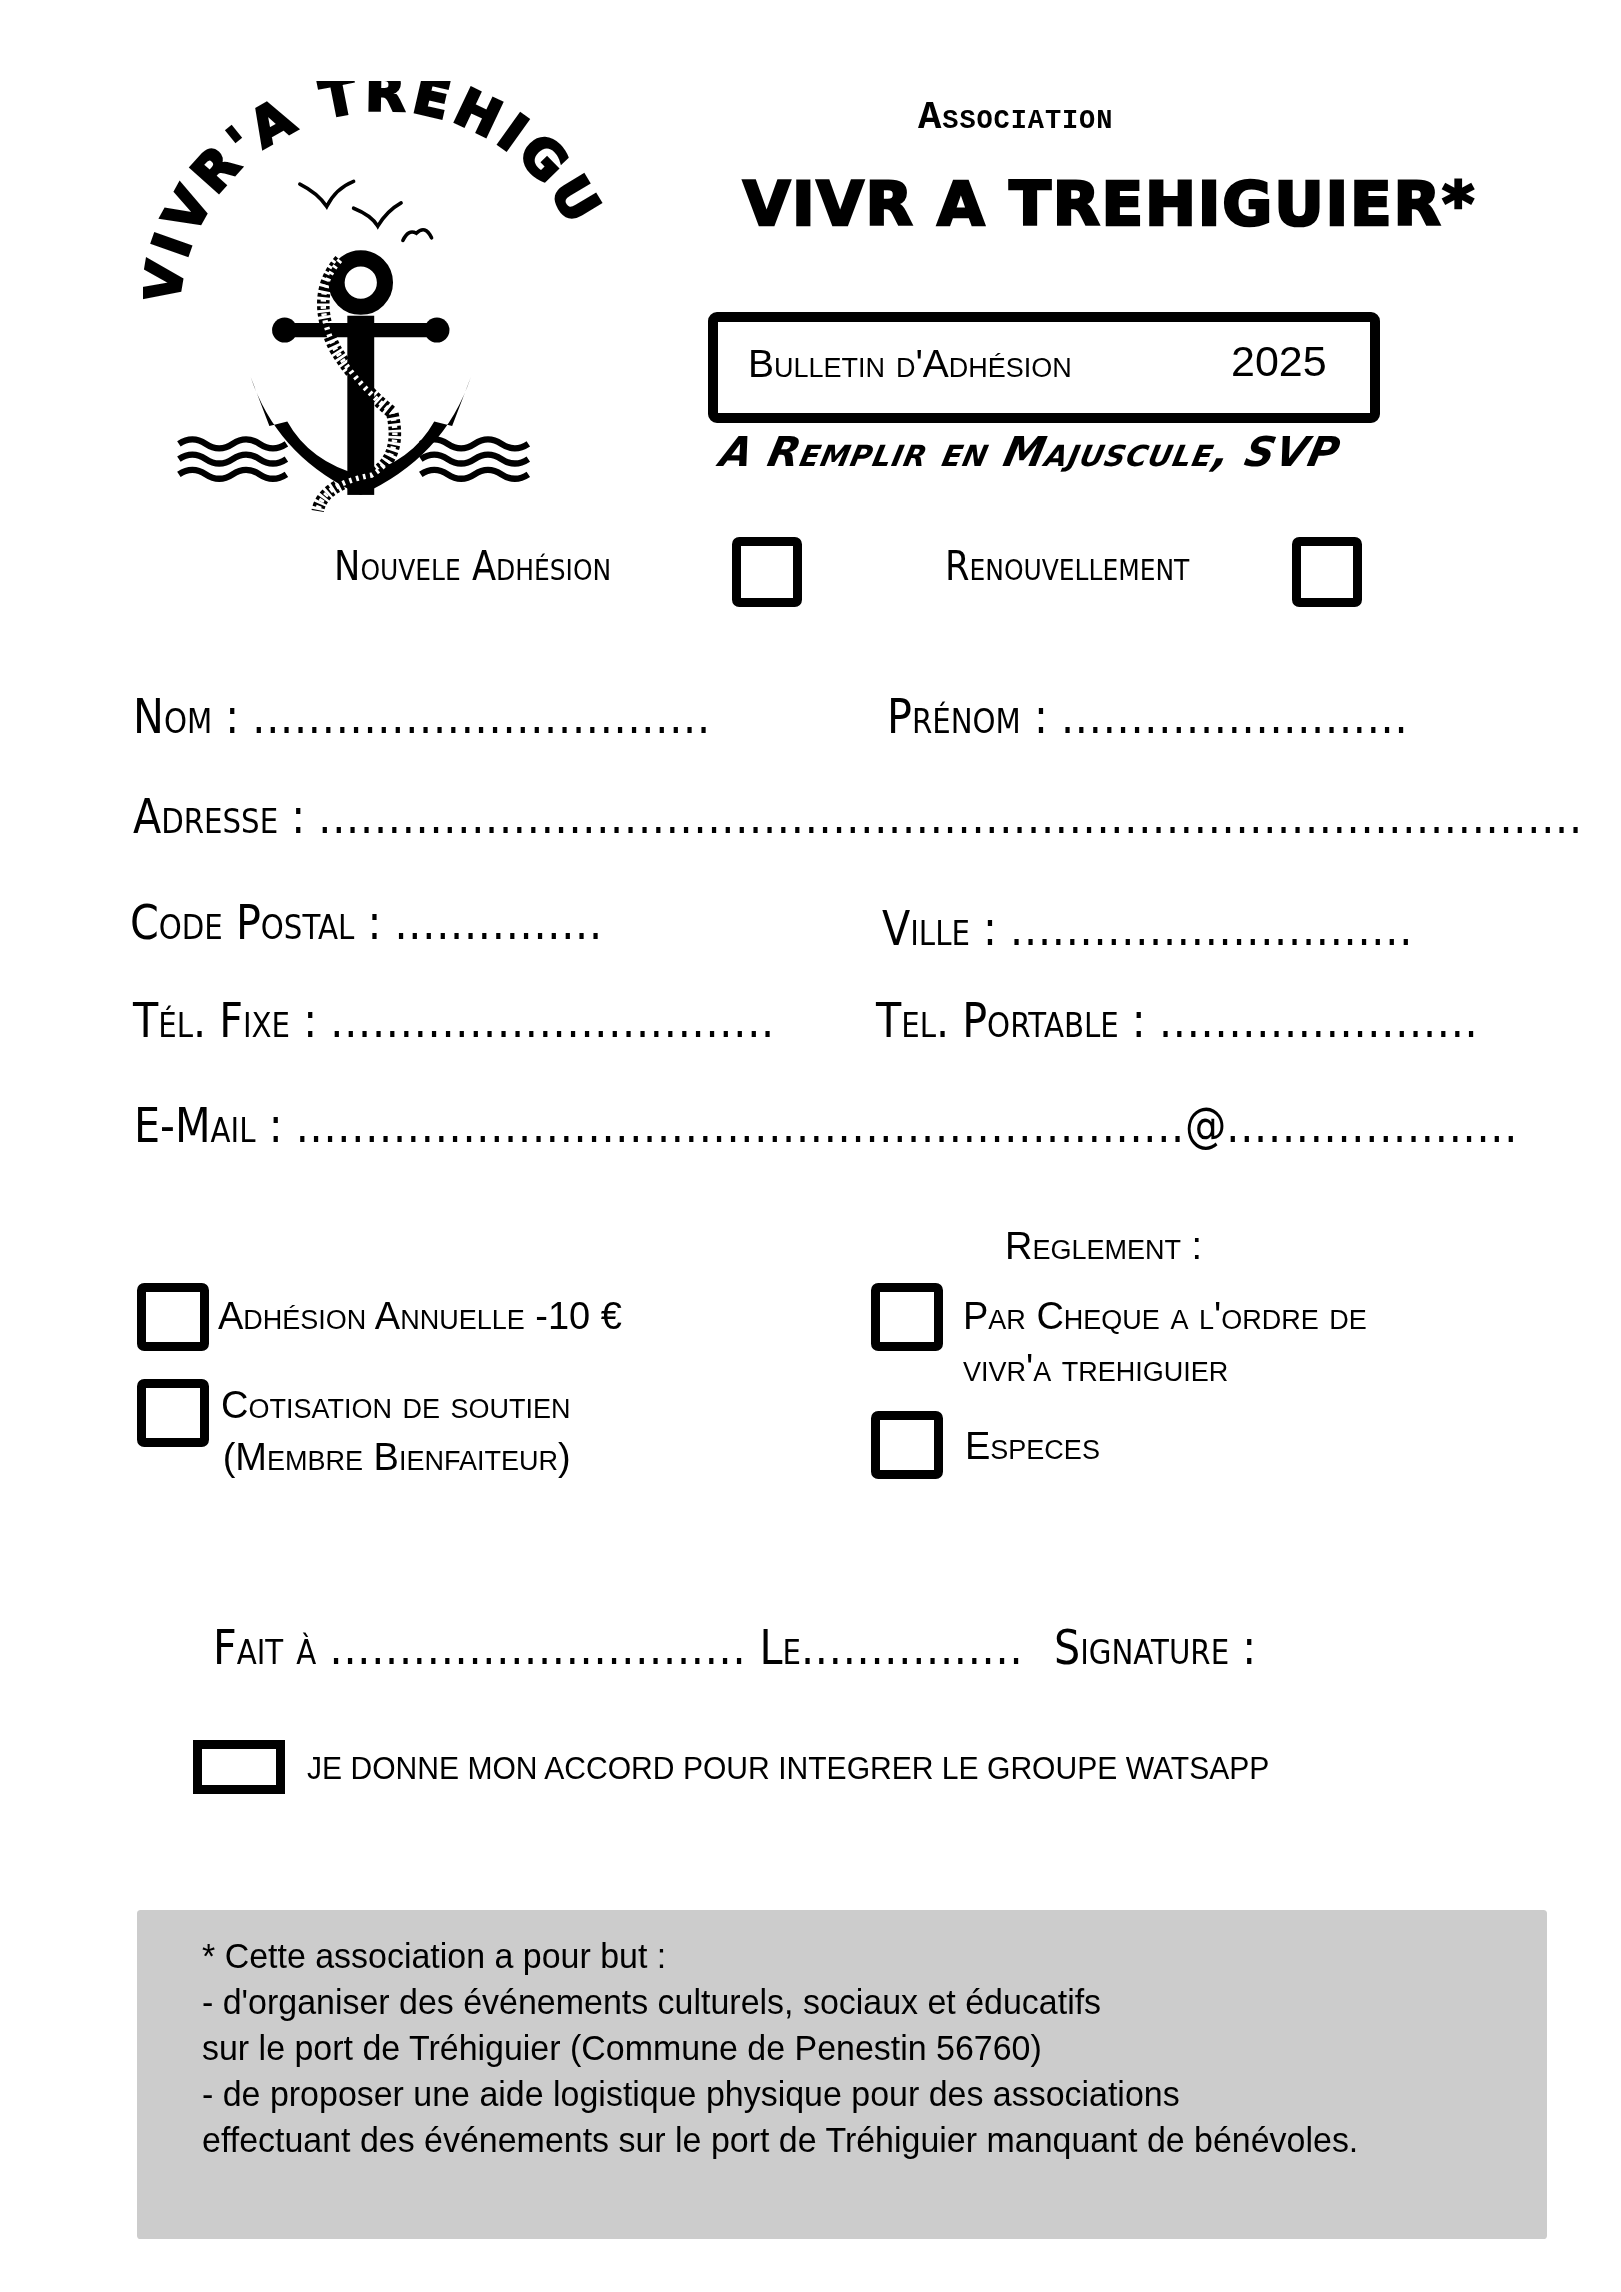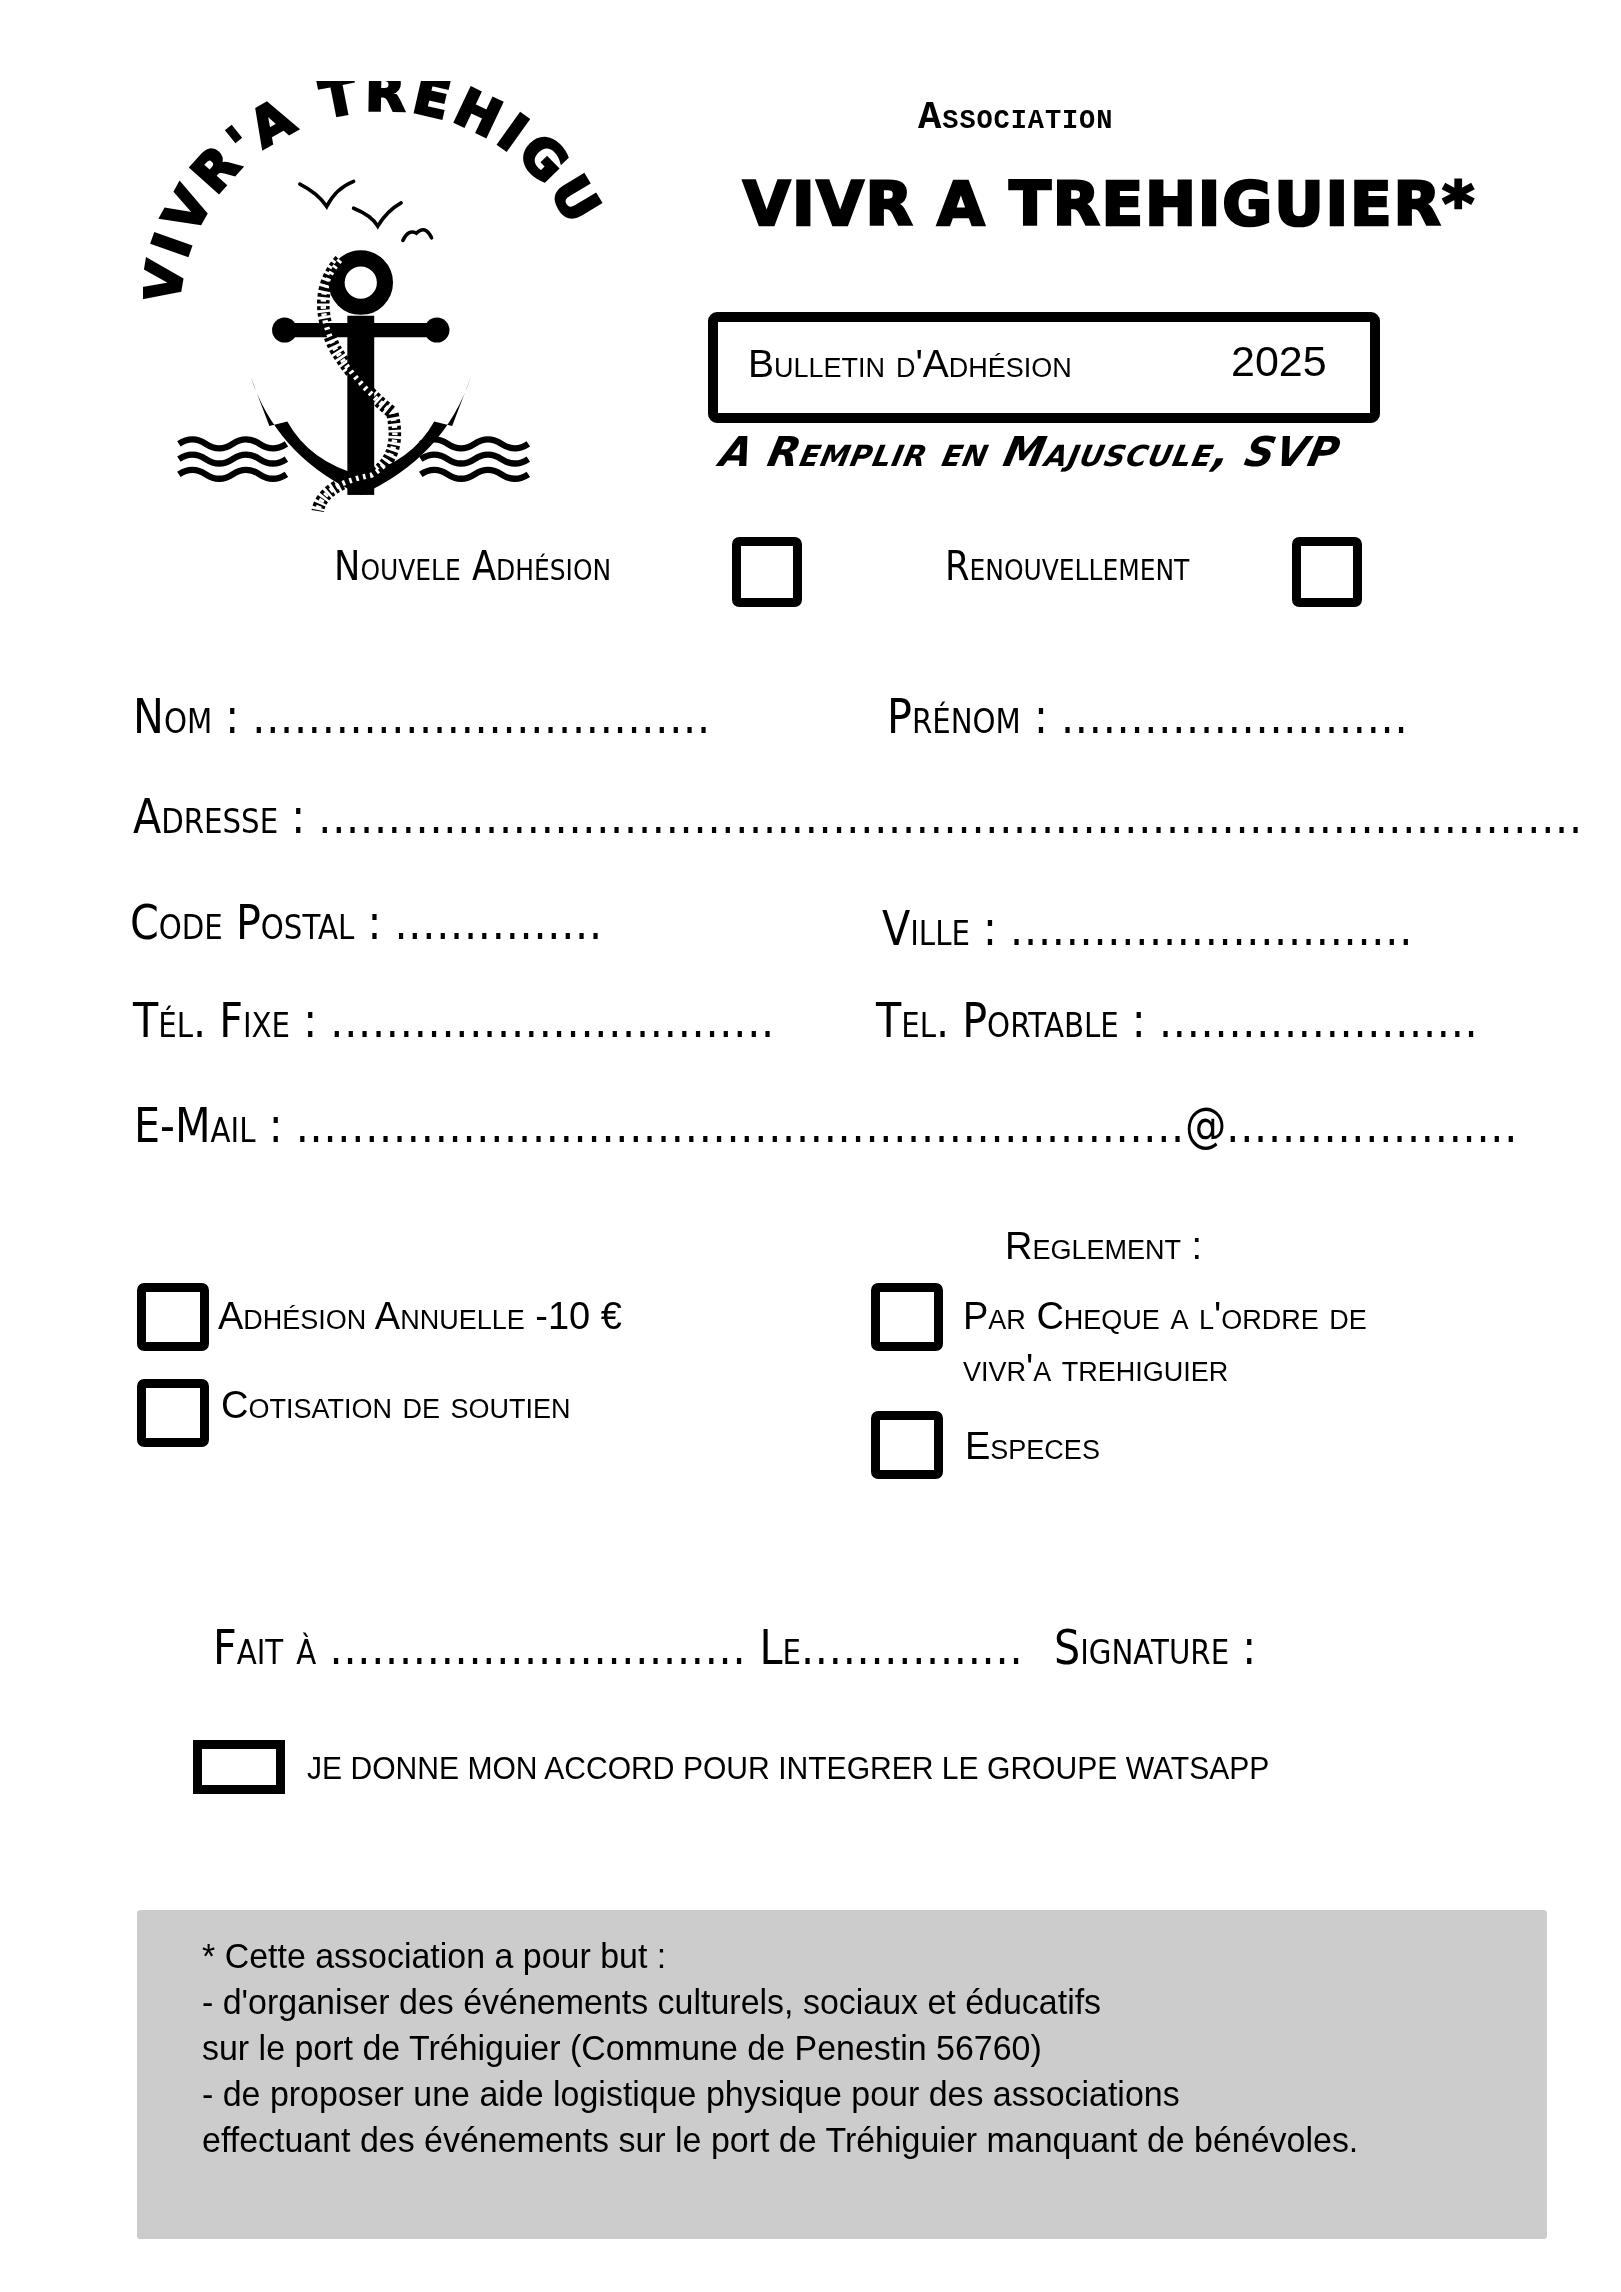--- a/index.html
+++ b/index.html
@@ -118,20 +118,21 @@
   <span>E-Mail :</span>
   <span class="dots">................................................................</span><span>@</span><span class="dots">.....................</span>
 </div>
 
 <div class="box" style="left:137px; top:1283px; width:72px; height:68px;"></div>
 <div class="abs ct" style="left:218px; top:1290px;">Adhésion Annuelle -10 €</div>
 
 <div class="box" style="left:137px; top:1379px; width:72px; height:68px;"></div>
 <div class="abs ct" style="left:221px; top:1379px;text-align:right;">
   <div>Cotisation de soutien</div>
+  <div>(Membre Bienfaiteur)</div>
 </div>
 
 <div class="abs ct" style="left:1005px; top:1220px;">Reglement :</div>
 <div class="box" style="left:871px; top:1283px; width:72px; height:68px;"></div>
 <div class="abs ct" style="left:963px; top:1290px;">
   <div>Par Cheque a l'ordre de</div>
   <div>vivr'a trehiguier</div>
 </div>
 <div class="box" style="left:871px; top:1411px; width:72px; height:68px;"></div>
 <div class="abs ct" style="left:965px; top:1420px;">Especes</div>

